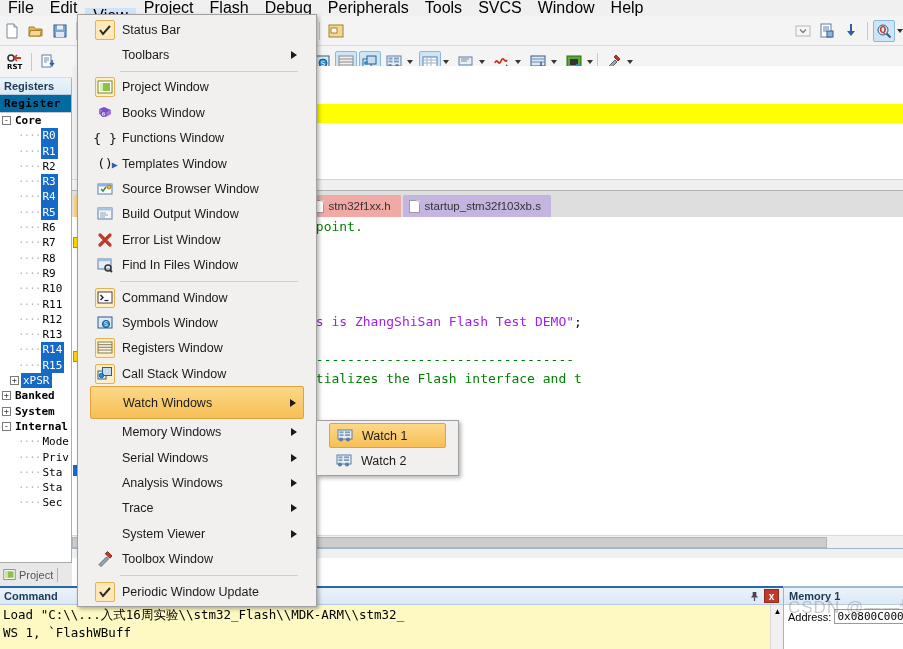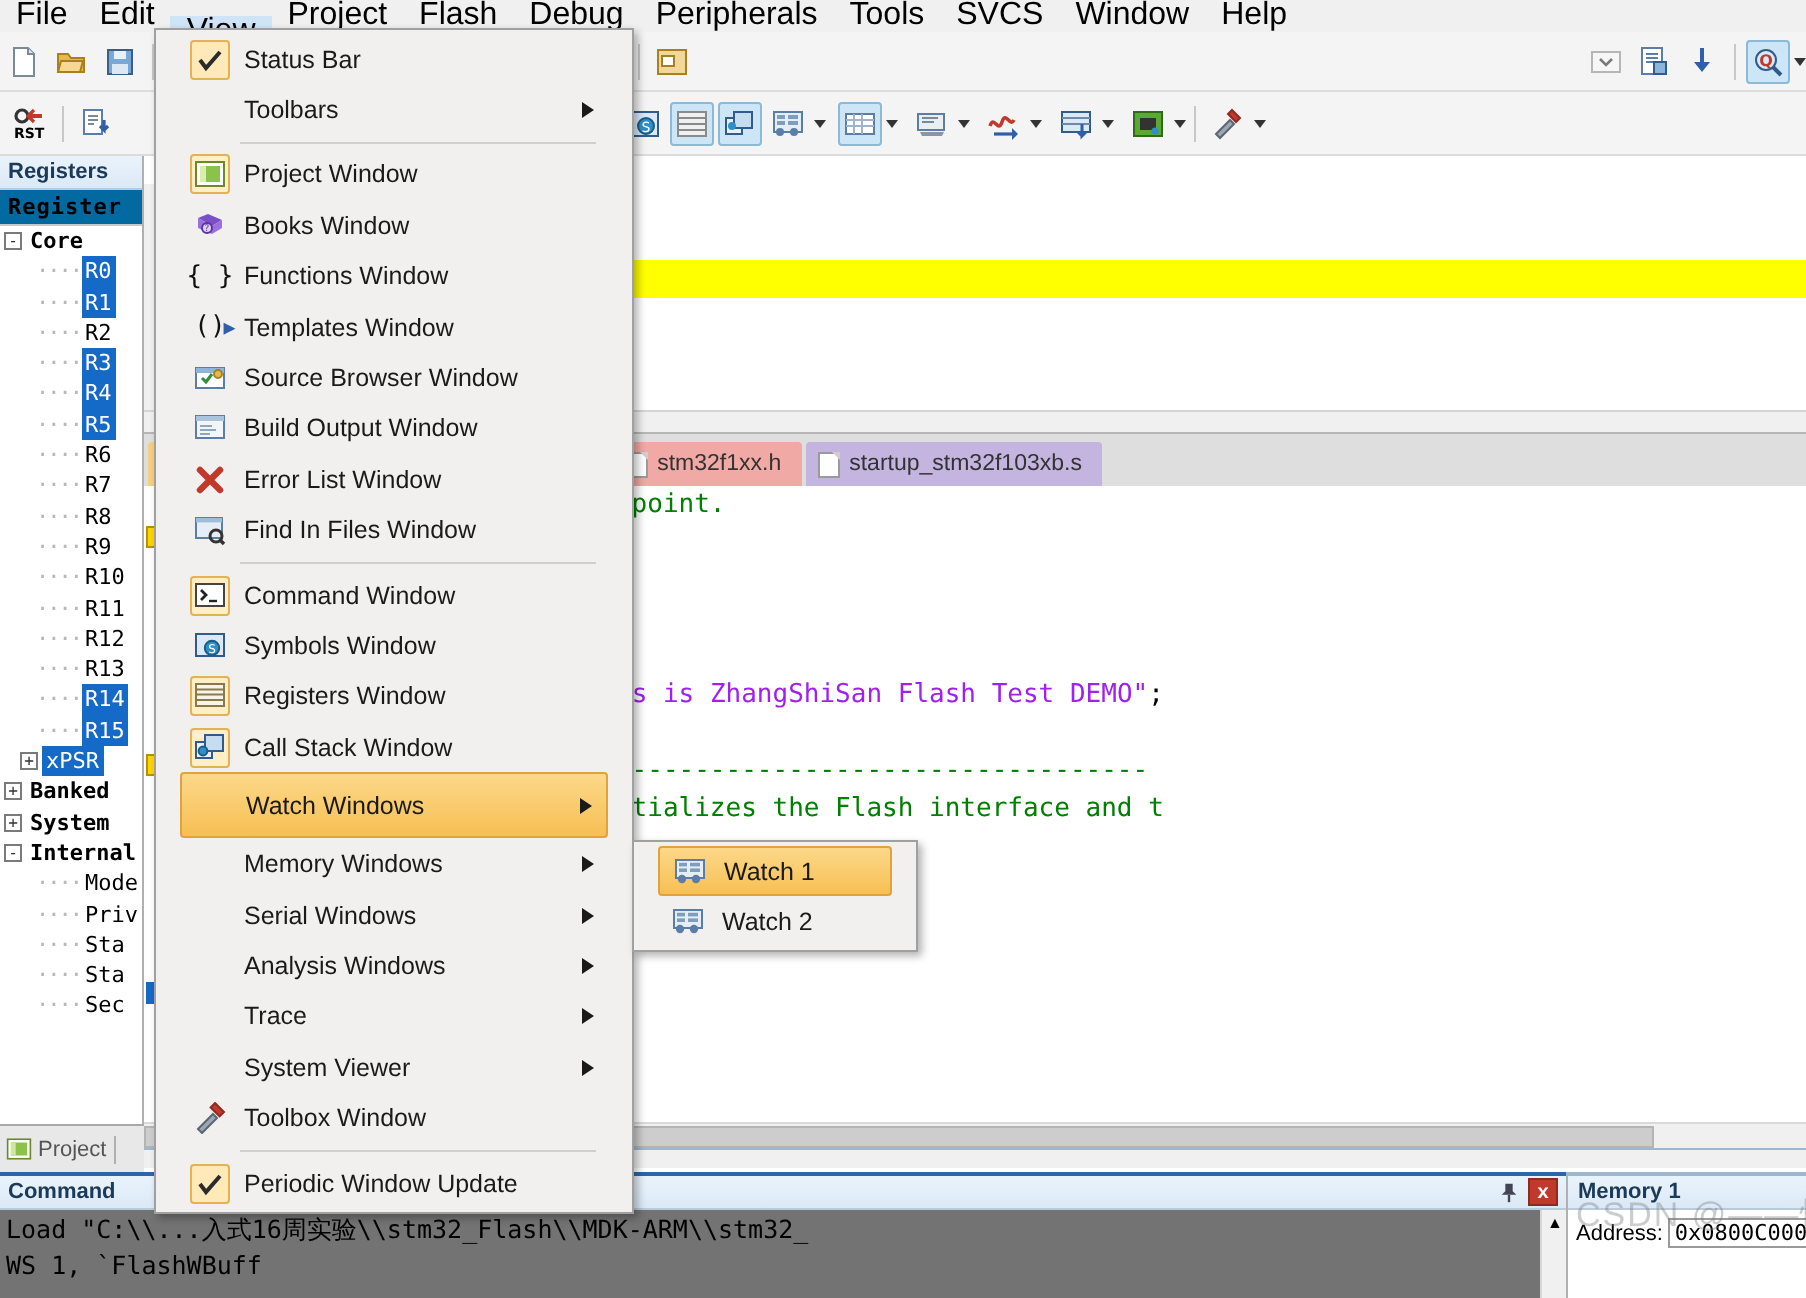--- a/index.html
+++ b/index.html
@@ -72,21 +72,21 @@
 
   .leftpanel-tabs {
     position: absolute; left: 0; top: 562px; width: 72px; height: 24px;
     background: #e8e8e8; border-top: 1px solid #a9a9a9;
     display: flex; align-items: center; padding-left: 3px;
   }
   .dtab { display: flex; align-items: center; gap: 3px; font-size: 11px; color: #555; }
 
   
   .editor {
-    position: absolute; left: 72px; top: 92px; width: 831px; height: 492px;
+    position: absolute; left: 72px; top: 66px; width: 831px; height: 492px;
     background: #fff; overflow: hidden;
   }
   .disasm {
     position: absolute; left: 0; top: 0; width: 831px; height: 113px; background: #fff;
     font-family: "DejaVu Sans Mono", monospace; font-size: 12.5px; overflow: hidden;
   }
   .disasm .ln { height: 19px; line-height: 19px; white-space: pre; padding-left: 8px; }
   .disasm .ln.hl { background: #ffff00; }
   .disasm-gutter {
     position: absolute; left: 0; top: 0; width: 7px; height: 113px;
@@ -138,21 +138,21 @@
   .hscroll-ed {
     position: absolute; left: 0; top: 469px; width: 831px; height: 13px;
     background: #f0f0f0; border-top: 1px solid #d9d9d9;
   }
   .hscroll-ed .thumb { position: absolute; left: 0; top: 1px; height: 11px; width: 755px; background: #cdcdcd; border: 1px solid #b4b4b4; }
   .ed-bottomline { position: absolute; left:0; top: 482px; width: 831px; height: 10px; background:#f0f0f0; border-top:1px solid #9db7d0;}
 
   
   .cmd-panel {
     position: absolute; left: 0; top: 586px; width: 783px; height: 63px;
-    background: #737373; border-top: 2px solid #2c66a8;
+    background: #fef9c3; border-top: 2px solid #2c66a8;
   }
   .cmd-title {
     height: 17px; background: linear-gradient(#eaf3fb,#dbe9f6); border-bottom: 1px solid #b7cbdd;
     display: flex; align-items: center; padding: 0 4px; font-size: 11px; color: #1b3a57; font-weight: 600;
   }
   .cmd-title .sp { flex: 1; }
   .pin-btn, .close-btn {
     width: 15px; height: 14px; display: flex; align-items: center; justify-content: center;
     font-size: 10px; margin-left: 2px;
   }

